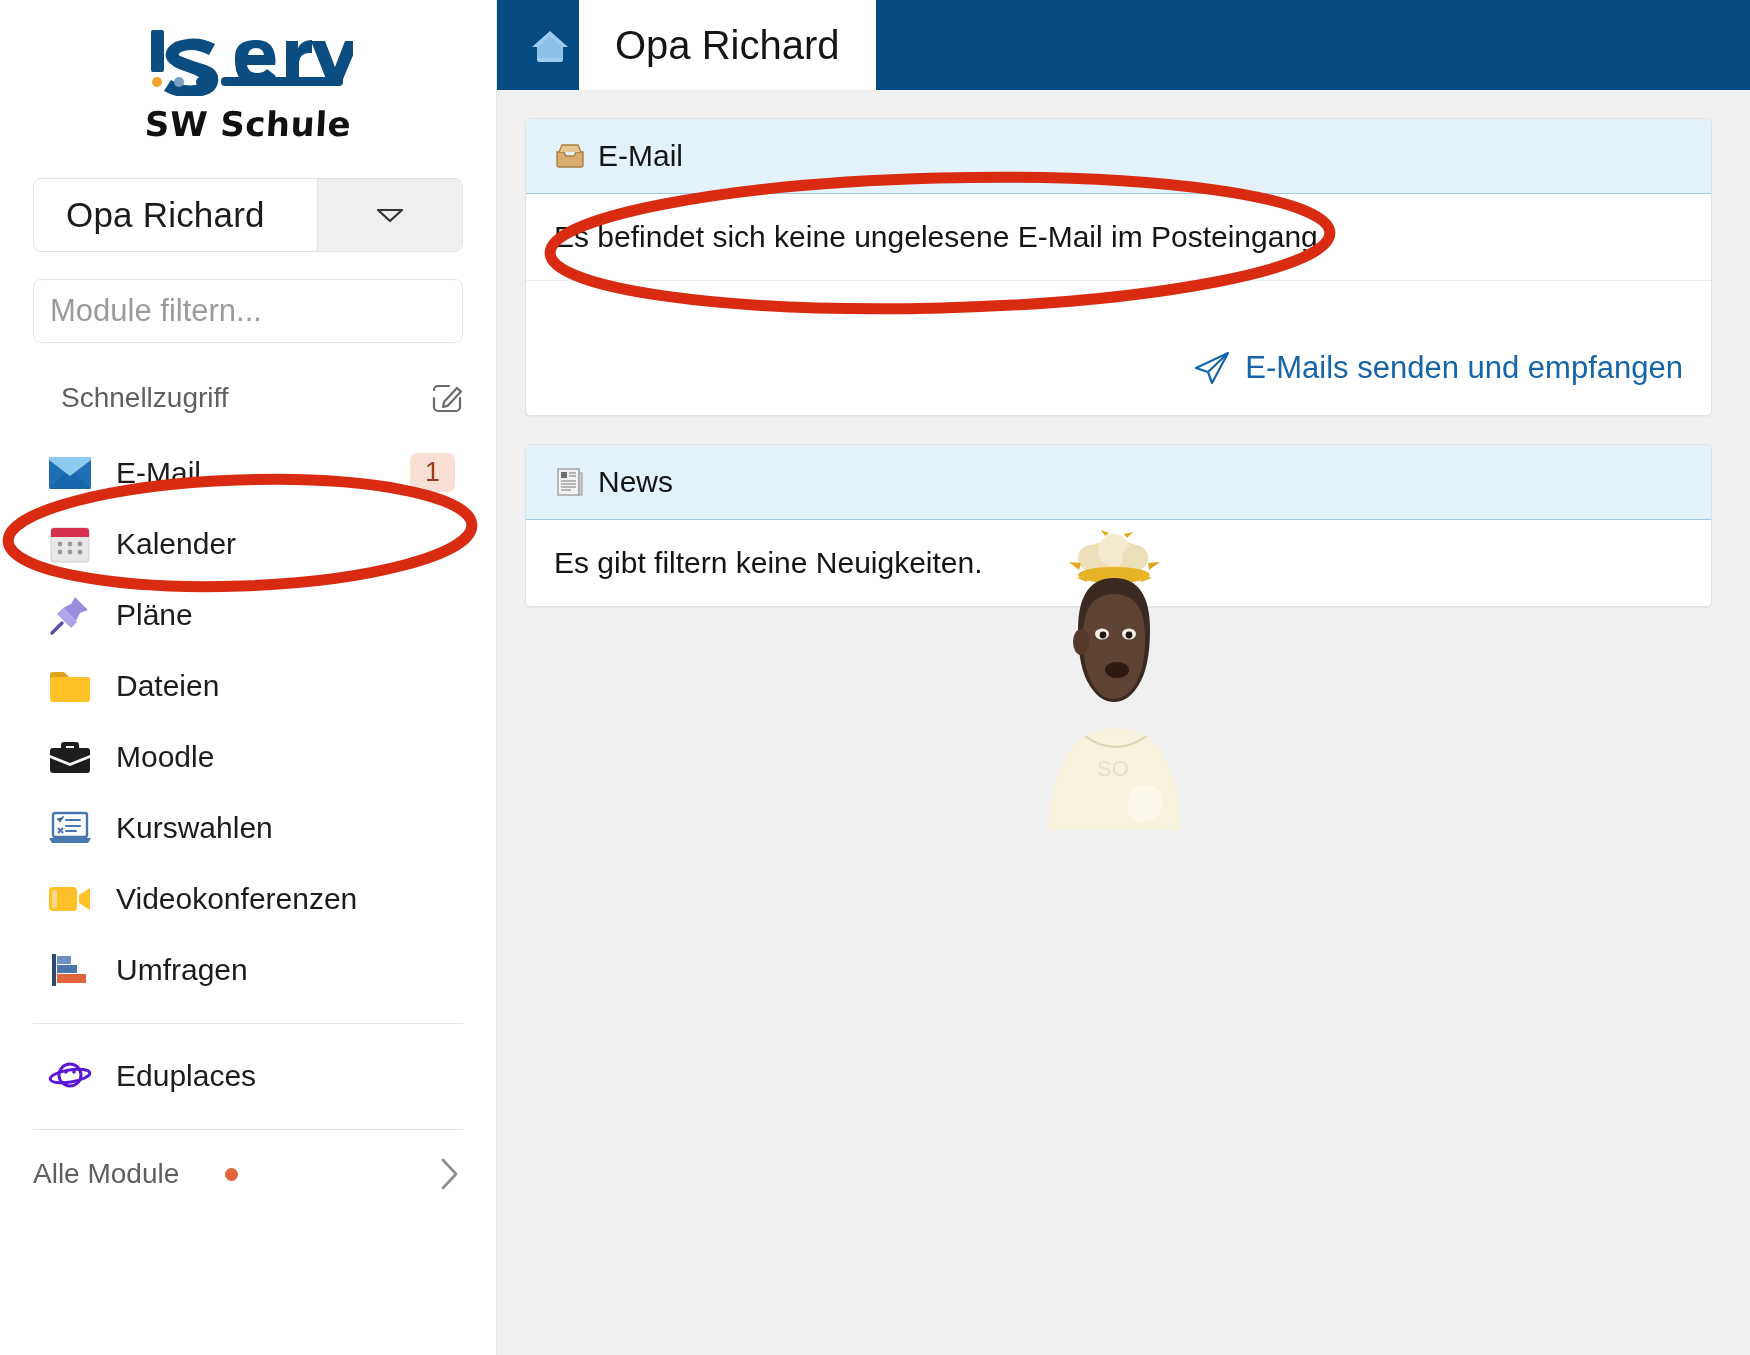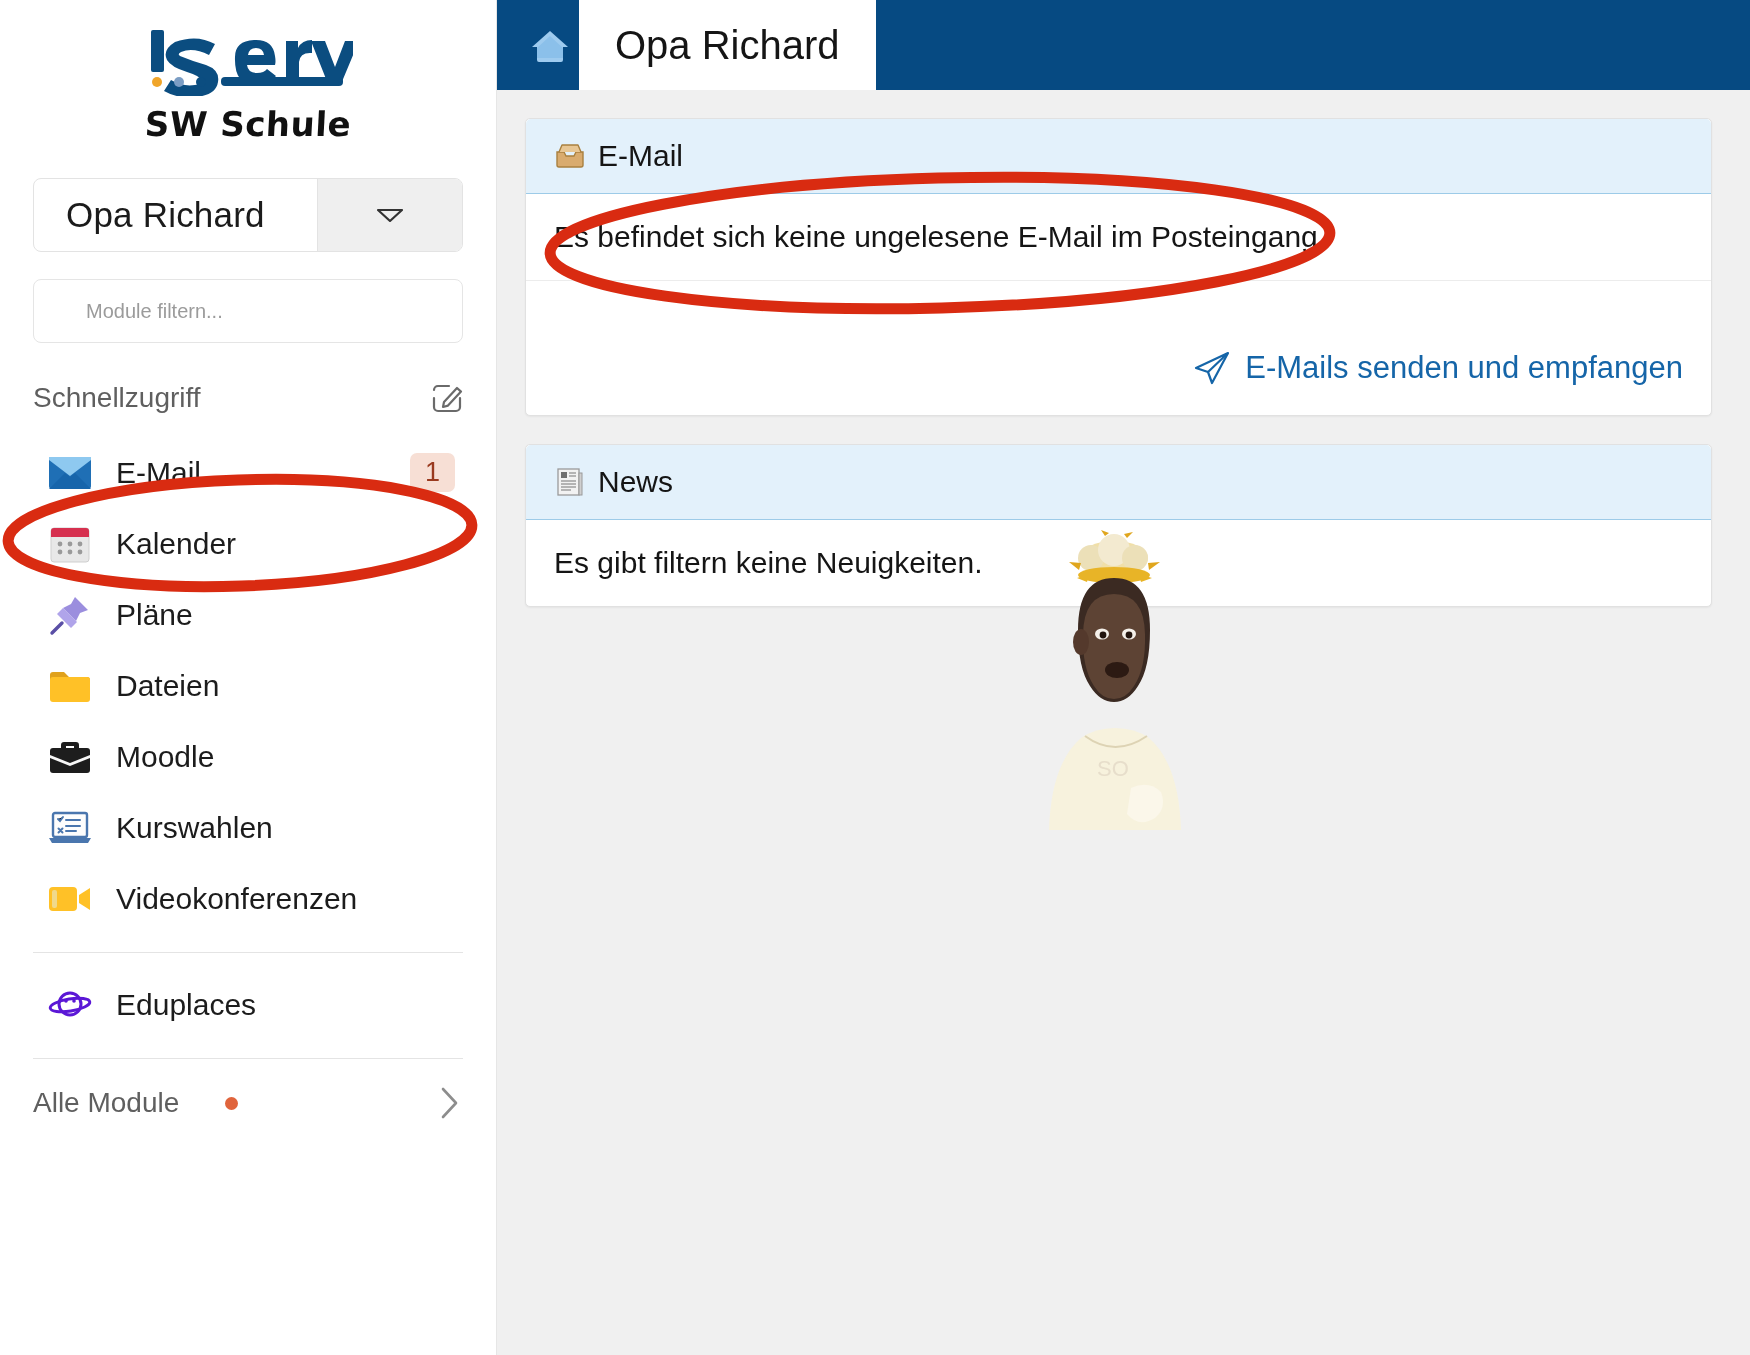--- a/index.html
+++ b/index.html
@@ -71,35 +71,34 @@
     margin-top: 27px;
     height: 62px;
     border: 1px solid #e5e5e5;
     border-radius: 8px;
     display: flex; align-items: center;
     padding-left: 14px;
     background:#fff;
   }
   .filter-box input {
     border: none; outline: none;
-    font-size: 20px;
+    font-size: 31px;
     color: #000000;
     width: 100%;
     font-family: "Liberation Sans", sans-serif;
-    margin-left: 36px;
   }
   .filter-box input::placeholder { color: #9b9b9b; }
 
   
   .qa-head {
     margin-top: 38px;
     display: flex; align-items: center; justify-content: space-between;
     height: 34px;
   }
-  .qa-title { font-size: 28px; color: #5f5f5f; }
+  .qa-title { font-size: 28px; color: #5f5f5f; margin-left: 28px; }
   .qa-edit { width: 32px; height: 32px; cursor: pointer; }
 
   
   .navlist { margin-top: 22px; }
   .nav-item {
     display: flex; align-items: center;
     height: 71px;
     cursor: pointer;
     position: relative;
   }
@@ -353,20 +352,31 @@
         <span class="nav-icon">
           <svg width="44" height="30" viewBox="0 0 44 30" aria-hidden="true">
             <rect x="1" y="3" width="28" height="24" rx="4" fill="#ffc127"></rect>
             <path d="M31 11 L42 4 v22 L31 19 Z" fill="#ffc127"></path>
             <rect x="4" y="6" width="5" height="18" rx="2" fill="#f0d98b"></rect>
           </svg>
         </span>
         <span class="nav-label">Videokonferenzen</span>
       </div>
 
+      <div class="nav-item">
+        <span class="nav-icon">
+          <svg width="42" height="36" viewBox="0 0 42 36" aria-hidden="true">
+            <rect x="3" y="2" width="4" height="32" fill="#2f4a70"></rect>
+            <rect x="8" y="4" width="14" height="8" fill="#6d8fc4"></rect>
+            <rect x="8" y="13" width="20" height="8" fill="#4a76ae"></rect>
+            <rect x="8" y="22" width="29" height="9" fill="#e0643c"></rect>
+          </svg>
+        </span>
+        <span class="nav-label">Umfragen</span>
+      </div>
 
       <div class="nav-sep"></div>
 
       <div class="nav-item">
         <span class="nav-icon">
           <svg width="44" height="34" viewBox="0 0 44 34" aria-hidden="true">
             <circle cx="22" cy="16" r="11" fill="none" stroke="#5b17d6" stroke-width="3"></circle>
             <ellipse cx="22" cy="17" rx="20" ry="6" fill="none" stroke="#5b17d6" stroke-width="3" transform="rotate(-9 22 17)"></ellipse>
             <circle cx="18" cy="13" r="1.8" fill="#5b17d6"></circle>
             <circle cx="26" cy="13" r="1.8" fill="#5b17d6"></circle>

